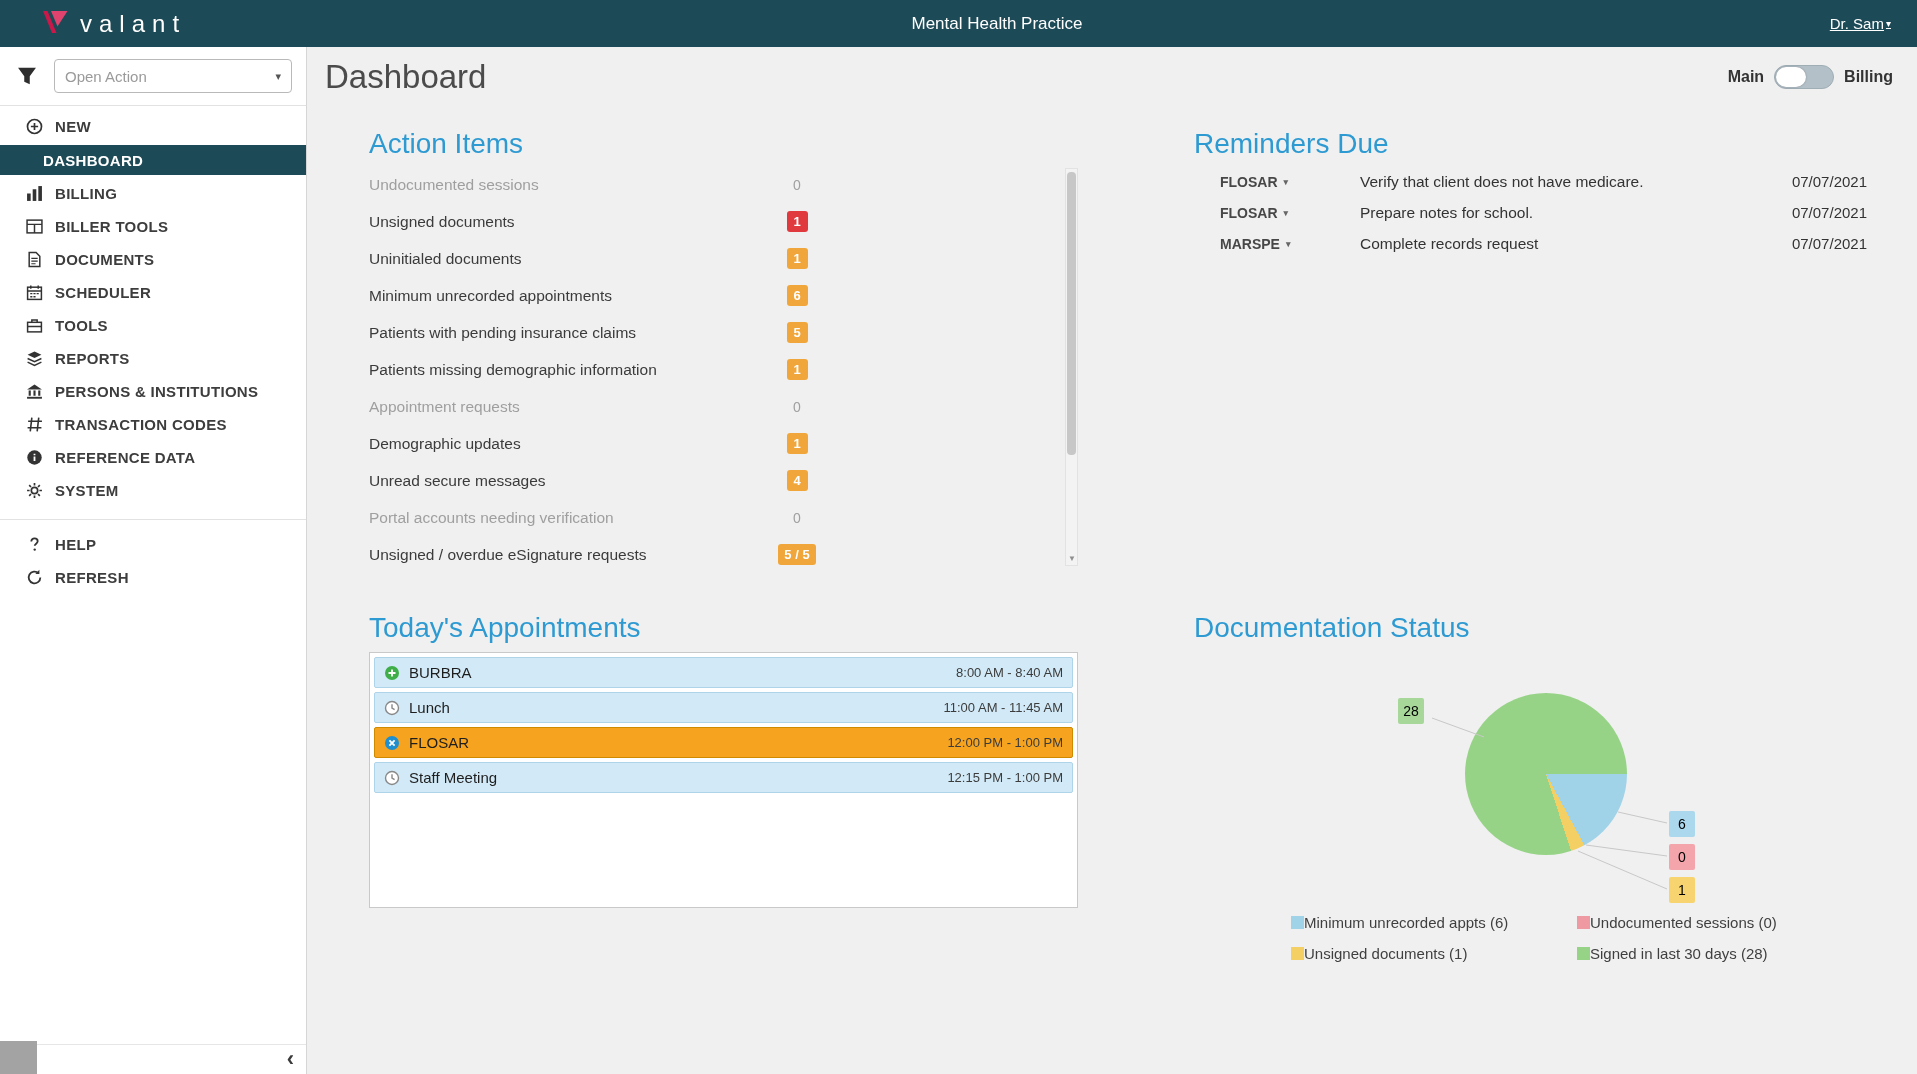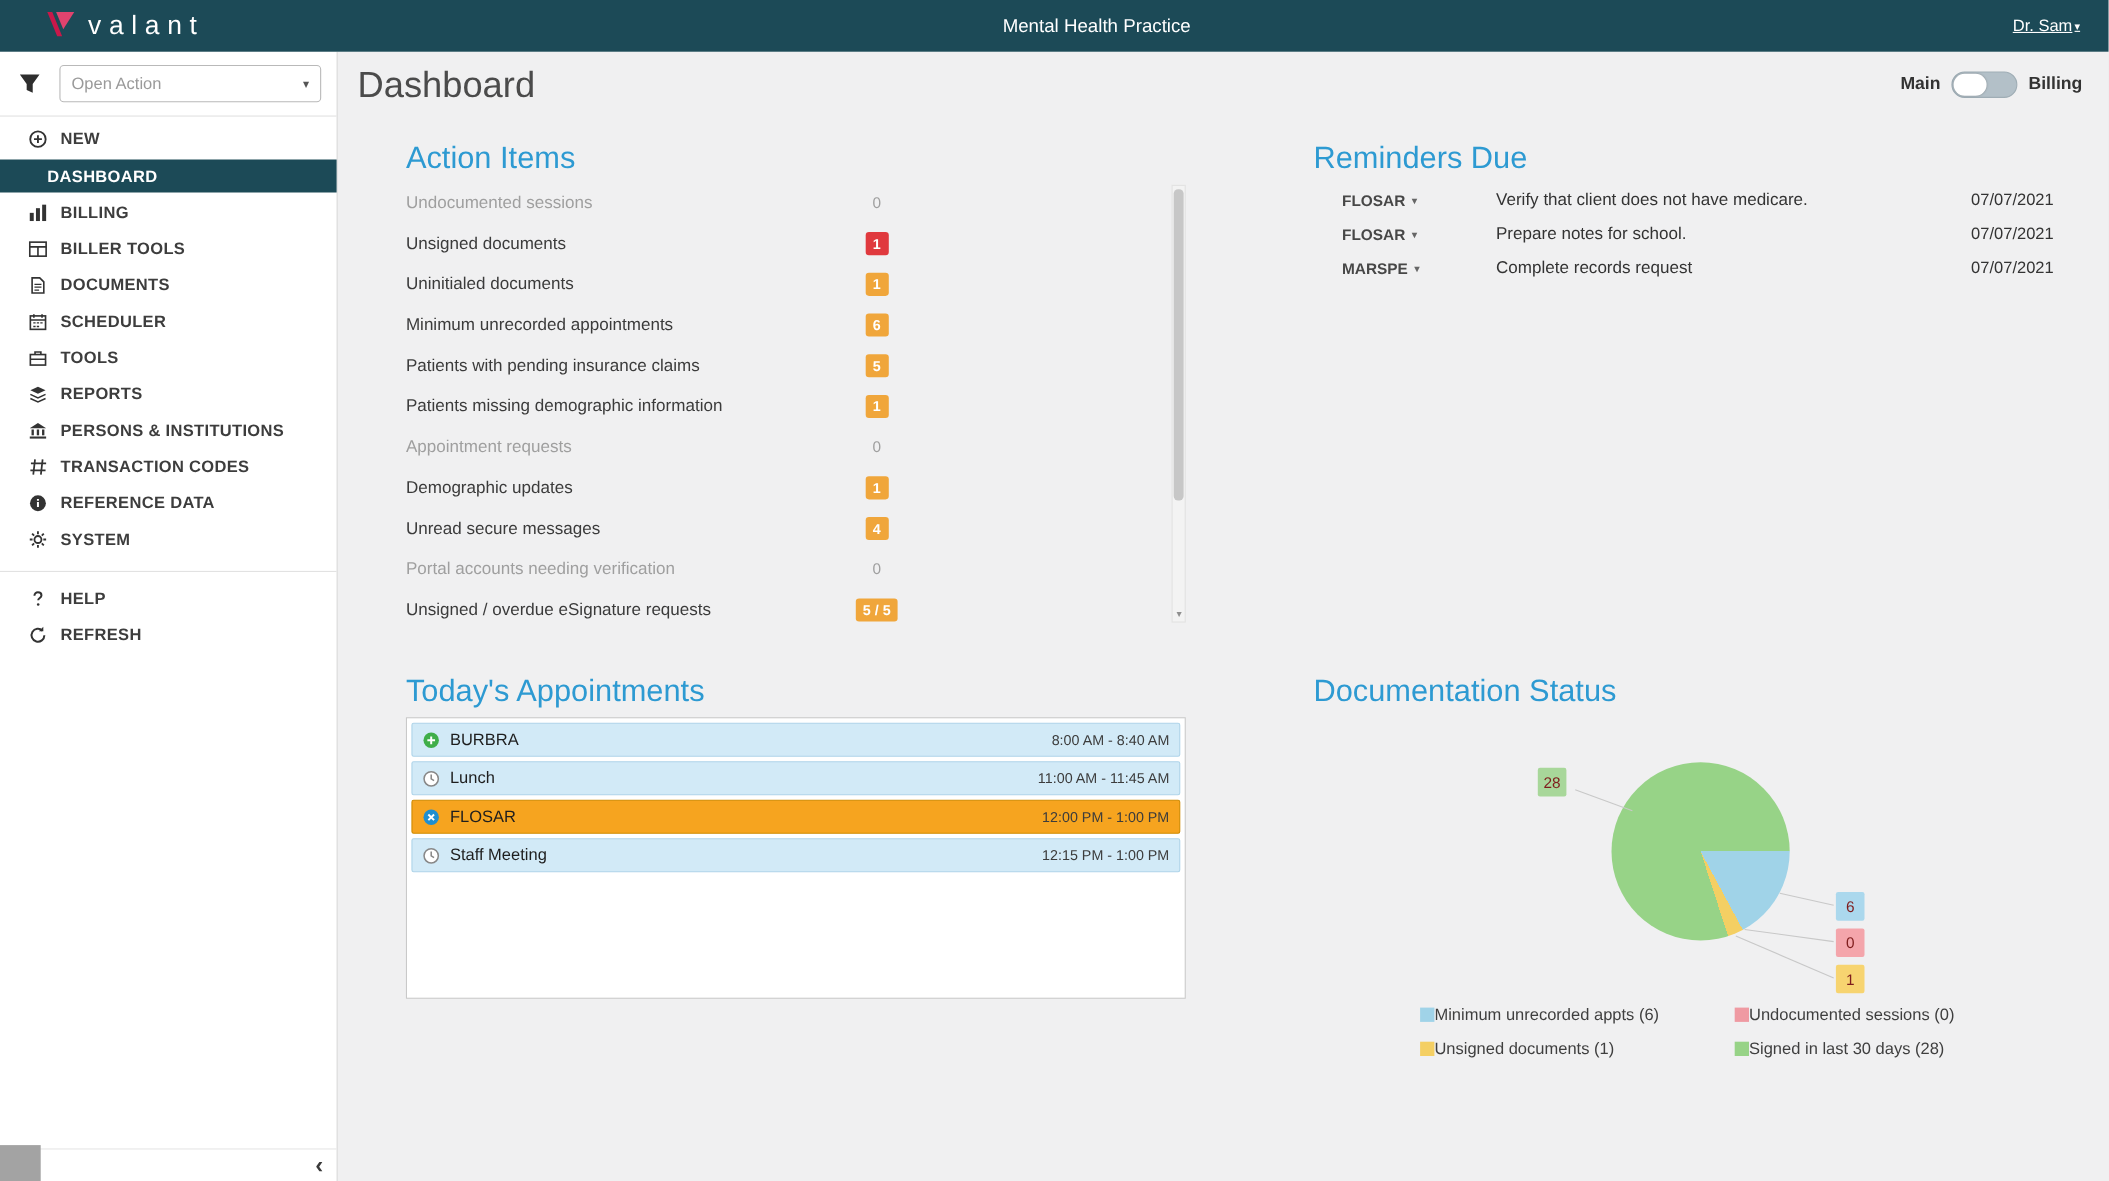--- a/index.html
+++ b/index.html
@@ -75,21 +75,21 @@
   .appt-row.highlight { background:#f6a41f; border-color:#cf8a00; }
   .appt-row .icon { width:16px; height:16px; display:inline-flex; }
   .appt-row .icon svg { width:16px; height:16px; }
   .appt-name { font-size:15px; color:#1e1e1e; }
   .appt-time { margin-left:auto; font-size:13px; color:#3c3c3c; }
 
   
   .doc-status { position:absolute; left:886px; top:565px; width:690px; height:400px; }
   .pie { position:absolute; left:271px; top:81px; width:162px; height:162px; border-radius:50%; }
   .leaders { position:absolute; left:0; top:0; pointer-events:none; }
-  .callout { position:absolute; height:26px; min-width:26px; padding:0 4px; border-radius:2px; font-size:14px; color:#7f1d1d; display:flex; align-items:center; justify-content:center; }
+  .callout { position:absolute; height:26px; min-width:26px; padding:0 4px; border-radius:2px; font-size:14px; color:#000000; display:flex; align-items:center; justify-content:center; }
   .co-green  { left:204px; top:86px;  }
   .co-blue   { left:475px; top:199px; }
   .co-red    { left:475px; top:232px; }
   .co-yellow { left:475px; top:265px; }
   .legend { position:absolute; left:97px; top:302px; display:grid; grid-template-columns:286px auto; row-gap:14px; }
   .legend-item { display:flex; align-items:center; gap:0; }
   .legend-sq { width:13px; height:13px; display:inline-block; }
   .legend-label { font-size:15px; color:#3f3f3f; }
 </style>
 </head>

